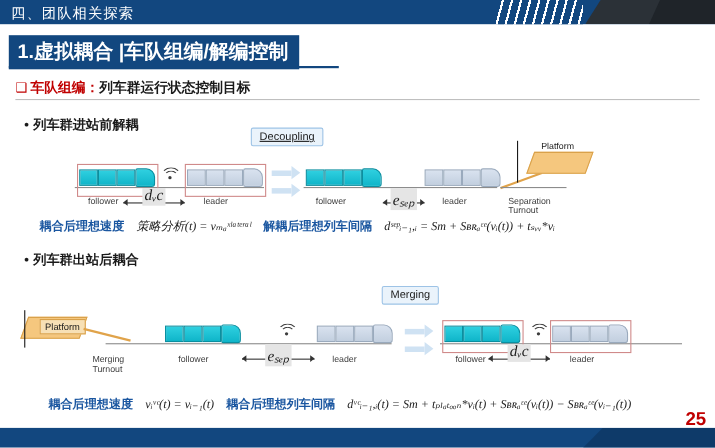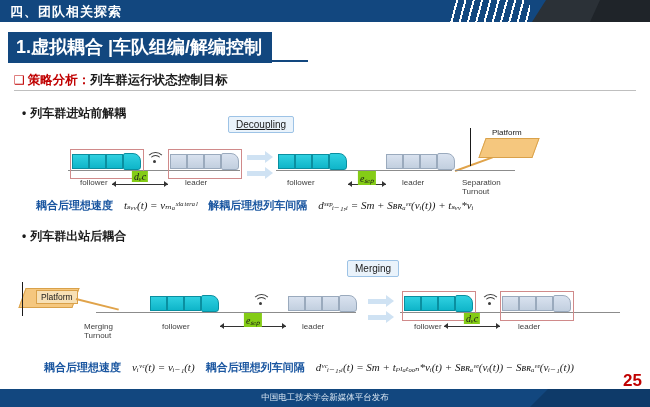--- a/index.html
+++ b/index.html
@@ -9,21 +9,21 @@
     font-family:"Liberation Sans","DejaVu Sans",sans-serif;
     position:relative;
   }
   
   .topbar{
     position:absolute;left:0;top:0;width:650px;height:22px;
     background:#12477f;
   }
   .topbar-title{
     position:absolute;left:10px;top:3px;
-    color:#ffffff;font-size:13px;font-weight:bold;letter-spacing:1px;
+    color:#ffffff;font-size:13px;font-weight:normal;letter-spacing:1px;
   }
   .topbar-stripes{
     position:absolute;right:120px;top:0;width:80px;height:22px;
     background:repeating-linear-gradient(105deg,#12477f 0 6px,#ffffff 6px 8px);
   }
   .topbar-dark{
     position:absolute;right:0;top:0;width:118px;height:22px;
     background:#2b3137;
     clip-path:polygon(14px 0,118px 0,118px 22px,0 22px);
   }
@@ -98,21 +98,21 @@
   }
   .track{
     position:absolute;height:1px;background:#8c8c8c;
   }
   .dim{
     position:absolute;height:6px;
   }
   .dim .line{position:absolute;top:3px;left:0;right:0;height:1px;background:#333;}
   .dim .l{position:absolute;left:0;top:0;width:0;height:0;border-top:3px solid transparent;border-bottom:3px solid transparent;border-right:4px solid #333;}
   .dim .r{position:absolute;right:0;top:0;width:0;height:0;border-top:3px solid transparent;border-bottom:3px solid transparent;border-left:4px solid #333;}
-  .dim .tx{position:absolute;left:50%;transform:translateX(-50%);top:-10px;font-size:10px;color:#1a1a1a;font-family:"Liberation Serif",serif;font-style:italic;background:#84cc16;padding:0 2px;}
+  .dim .tx{position:absolute;left:50%;transform:translateX(-50%);top:-10px;font-size:14px;color:#1a1a1a;font-family:"Liberation Serif",serif;font-style:italic;background:#e5e5e5;padding:0 2px;}
   .arrow-body{
     position:absolute;background:#cfe2f3;height:5px;
   }
   .arrow-head{
     position:absolute;width:0;height:0;border-top:6px solid transparent;border-bottom:6px solid transparent;border-left:8px solid #cfe2f3;
   }
   .wifi{position:absolute;width:16px;height:12px;}
   .wifi span{position:absolute;border:1.5px solid #3c3c3c;border-radius:50%;background:transparent;}
   
   .platform{
@@ -147,21 +147,21 @@
   <div class="topbar-dark"></div>
   <div class="topbar-dark2"></div>
 </div>
 
 <div class="sec-title-wrap">
   <span class="sec-title">1.虚拟耦合 |车队组编/解编控制</span>
 </div>
 <div class="sec-underline"></div>
 
 <div class="sub-head">
-  <span class="sq">❑</span><span class="red">策略分析：</span><span class="blk">列车群运行状态控制目标</span>
+  <span class="sq">❑</span><span class="red">车队组编：</span><span class="blk">列车群运行状态控制目标</span>
 </div>
 <div class="sub-underline"></div>
 
 <div class="bullet" style="left:22px;top:105px;">
   <span class="dot">•</span><span>列车群进站前解耦</span>
 </div>
 
 <div class="callout" style="left:228px;top:116px;text-decoration:underline;">Decoupling</div>
 
 <div class="group">
@@ -237,21 +237,21 @@
   <div class="track" style="left:455px;top:170px;width:60px;"></div>
   <div class="label-sm" style="left:462px;top:178px;">Separation Turnout</div>
 
   <div class="platform" style="left:482px;top:138px;width:52px;height:18px;transform:skewX(-20deg);"></div>
   <div class="label-sm" style="left:492px;top:128px;color:#1a1a1a;">Platform</div>
   <div style="position:absolute;left:470px;top:128px;width:1px;height:38px;background:#1a1a1a;"></div>
 </div>
 
 <div class="formula-row" style="left:36px;top:198px;">
   <span class="fl">耦合后理想速度</span>
-  <span class="fmath" style="margin:0 8px;">tₛᵥᵥ(t) = vₘₐˣˡᵃᵗᵉʳᵃˡ</span>
+  <span class="fmath" style="margin:0 8px;">策略分析(t) = vₘₐˣˡᵃᵗᵉʳᵃˡ</span>
   <span class="fl">解耦后理想列车间隔</span>
   <span class="fmath" style="margin-left:8px;">dˢᵉᵖᵢ₋₁,ᵢ = Sm + Sʙʀₐᵋᵉ(vᵢ(t)) + tₛᵥᵥ*vᵢ</span>
 </div>
 
 <div class="bullet" style="left:22px;top:228px;">
   <span class="dot">•</span><span>列车群出站后耦合</span>
 </div>
 
 <div class="callout" style="left:347px;top:260px;">Merging</div>
 
@@ -340,14 +340,13 @@
 <div class="formula-row" style="left:44px;top:360px;">
   <span class="fl">耦合后理想速度</span>
   <span class="fmath" style="margin:0 8px;">vᵢᵛᶜ(t) = vᵢ₋₁(t)</span>
   <span class="fl">耦合后理想列车间隔</span>
   <span class="fmath" style="margin-left:8px;">dᵛᶜᵢ₋₁,ᵢ(t) = Sm + tₚₗₐₜₒₒₙ*vᵢ(t) + Sʙʀₐᵋᵉ(vᵢ(t)) − Sʙʀₐᵋᵉ(vᵢ₋₁(t))</span>
 </div>
 
 <div class="pagenum">25</div>
 <div class="footer">
   <div class="footer-wedge"></div>
-  <div class="footer-txt">中国电工技术学会新媒体平台发布</div>
 </div>
 
 </body></html>

